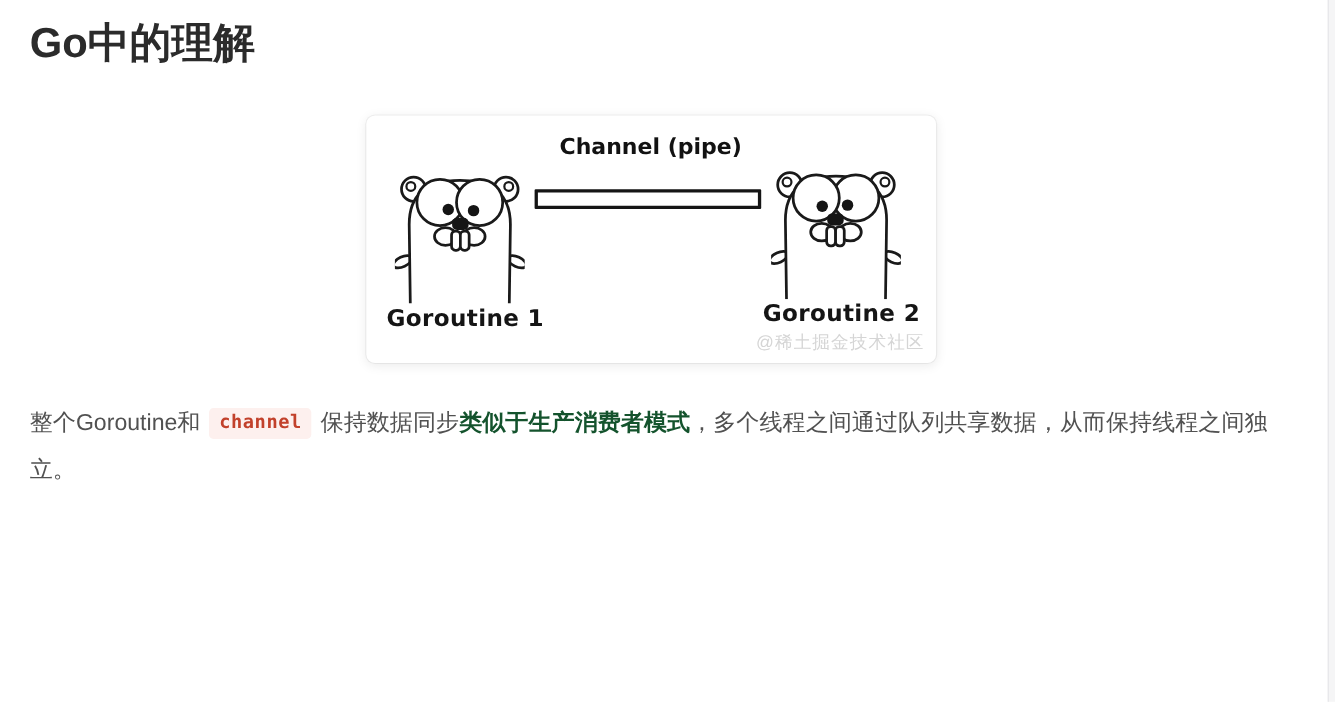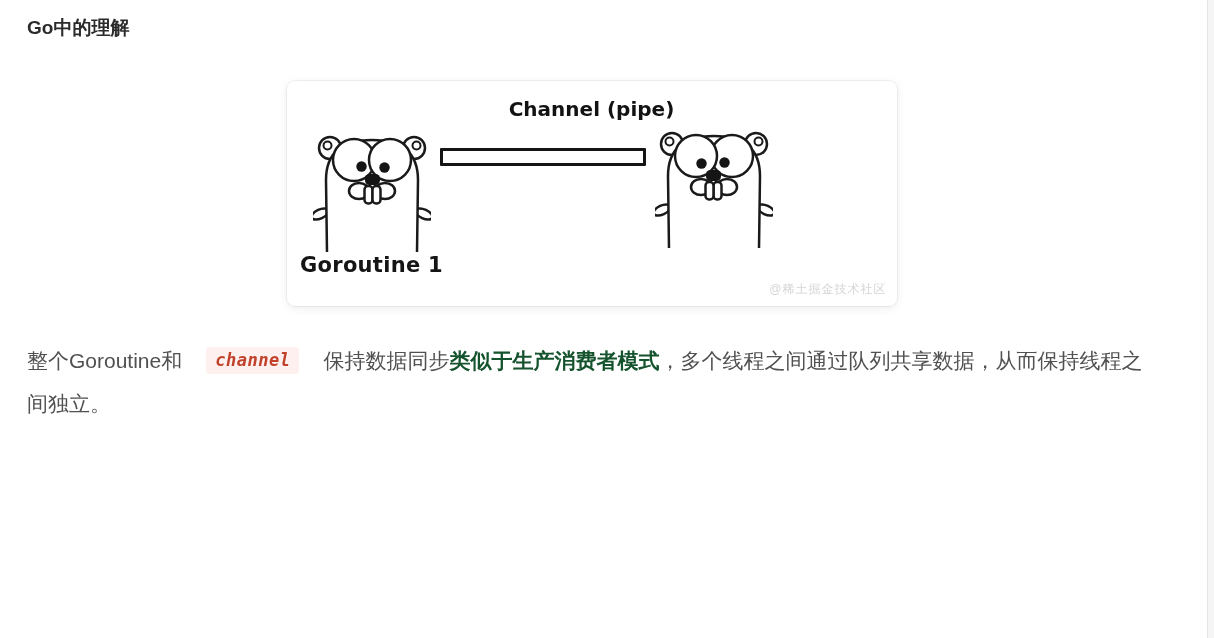--- a/index.html
+++ b/index.html
@@ -11,53 +11,52 @@
     font-family: "Liberation Sans", "DejaVu Sans", sans-serif;
   }
   .content {
     position: relative;
     width: 1214px; height: 638px;
     padding: 0 58px 0 27px;
     color: #515151;
   }
   .page-title {
     margin: 16px 0 40px 0;
-    font-size: 19px;
+    font-size: 38px;
     line-height: 1.3;
     font-weight: 600;
     color: #2b2b2b;
   }
   .para {
     margin: 0;
     font-size: 21px;
     line-height: 43px;
     color: #515151;
     text-align: left;
   }
   .para-2 { margin-top: 33px; }
   .bold-run { font-weight: 700; color: #14532d; }
   .inline-code {
     display: inline-block;
-    margin: 0 24px;
+    margin: 0 8px;
     padding: 3px 9px 3px;
     border-radius: 4px;
     background: #fdf0ee;
     color: #c2412b;
     font-family: "DejaVu Sans Mono", "Liberation Mono", monospace;
     font-size: 17px;
     font-weight: 700;
     line-height: 1.25;
     letter-spacing: 0.5px;
     vertical-align: 2px;
-    font-style: italic;
   }
   
   .figure-card {
     position: relative;
-    width: 610px; height: 225px;
+    width: 518px; height: 225px;
     margin: 30px auto 0 auto;
     background: #ffffff;
     border-radius: 8px;
     box-shadow: 0 0 0 1px rgba(0,0,0,0.05), 0 2px 10px rgba(0,0,0,0.08);
     cursor: zoom-in;
   }
   .fig-title {
     position: absolute; top: 16px; left: 0; right: 0;
     text-align: center;
     font-size: 20px; font-weight: 700; color: #121212;
@@ -73,31 +72,31 @@
   }
   .gopher {
     position: absolute;
     width: 118px; height: 124px;
   }
   .gopher-left  { left: 26px;  top: 47px; }
   .gopher-right { left: 368px; top: 43px; transform: scaleX(-1); }
   .fig-label {
     position: absolute;
     width: 154px;
-    text-align: center;
+    text-align: right;
     font-size: 21px; font-weight: 700; color: #151515;
     font-family: "DejaVu Sans", sans-serif;
     letter-spacing: 0.3px;
   }
   .fig-label-left  { left: 8px;   top: 172px; }
   .fig-label-right { left: 350px; top: 168px; }
   .watermark {
     position: absolute;
     right: 10px; bottom: 8px;
-    font-size: 12px;
+    font-size: 16px;
     color: #d5d5d5;
     letter-spacing: 1px;
   }
   
   .scrollbar {
     position: absolute;
     top: 0; right: 0;
     width: 7px; height: 638px;
     background: #f5f5f6;
     border-left: 1px solid #e5e5e8;
@@ -145,20 +144,21 @@
   <div class="figure-card">
     <div class="fig-title">Channel (pipe)</div>
     <div class="pipe"></div>
     <svg class="gopher gopher-left" viewBox="0 0 118 124">
       <use href="#gopher-shape"></use>
     </svg>
     <svg class="gopher gopher-right" viewBox="0 0 118 124">
       <use href="#gopher-shape"></use>
     </svg>
     <div class="fig-label fig-label-left">Goroutine 1</div>
+    <div class="fig-label fig-label-right">Goroutine 2</div>
     <div class="watermark">@稀土掘金技术社区</div>
   </div>
 
   <p class="para para-2">
     <span>整个Goroutine和</span><code class="inline-code">channel</code><span>保持数据同步</span><span class="bold-run">类似于生产消费者模式</span><span>，多个线程之间通过队列共享数据，从而保持线程之间独立。</span>
   </p>
 
 </div>
 
 <div class="scrollbar"></div>

